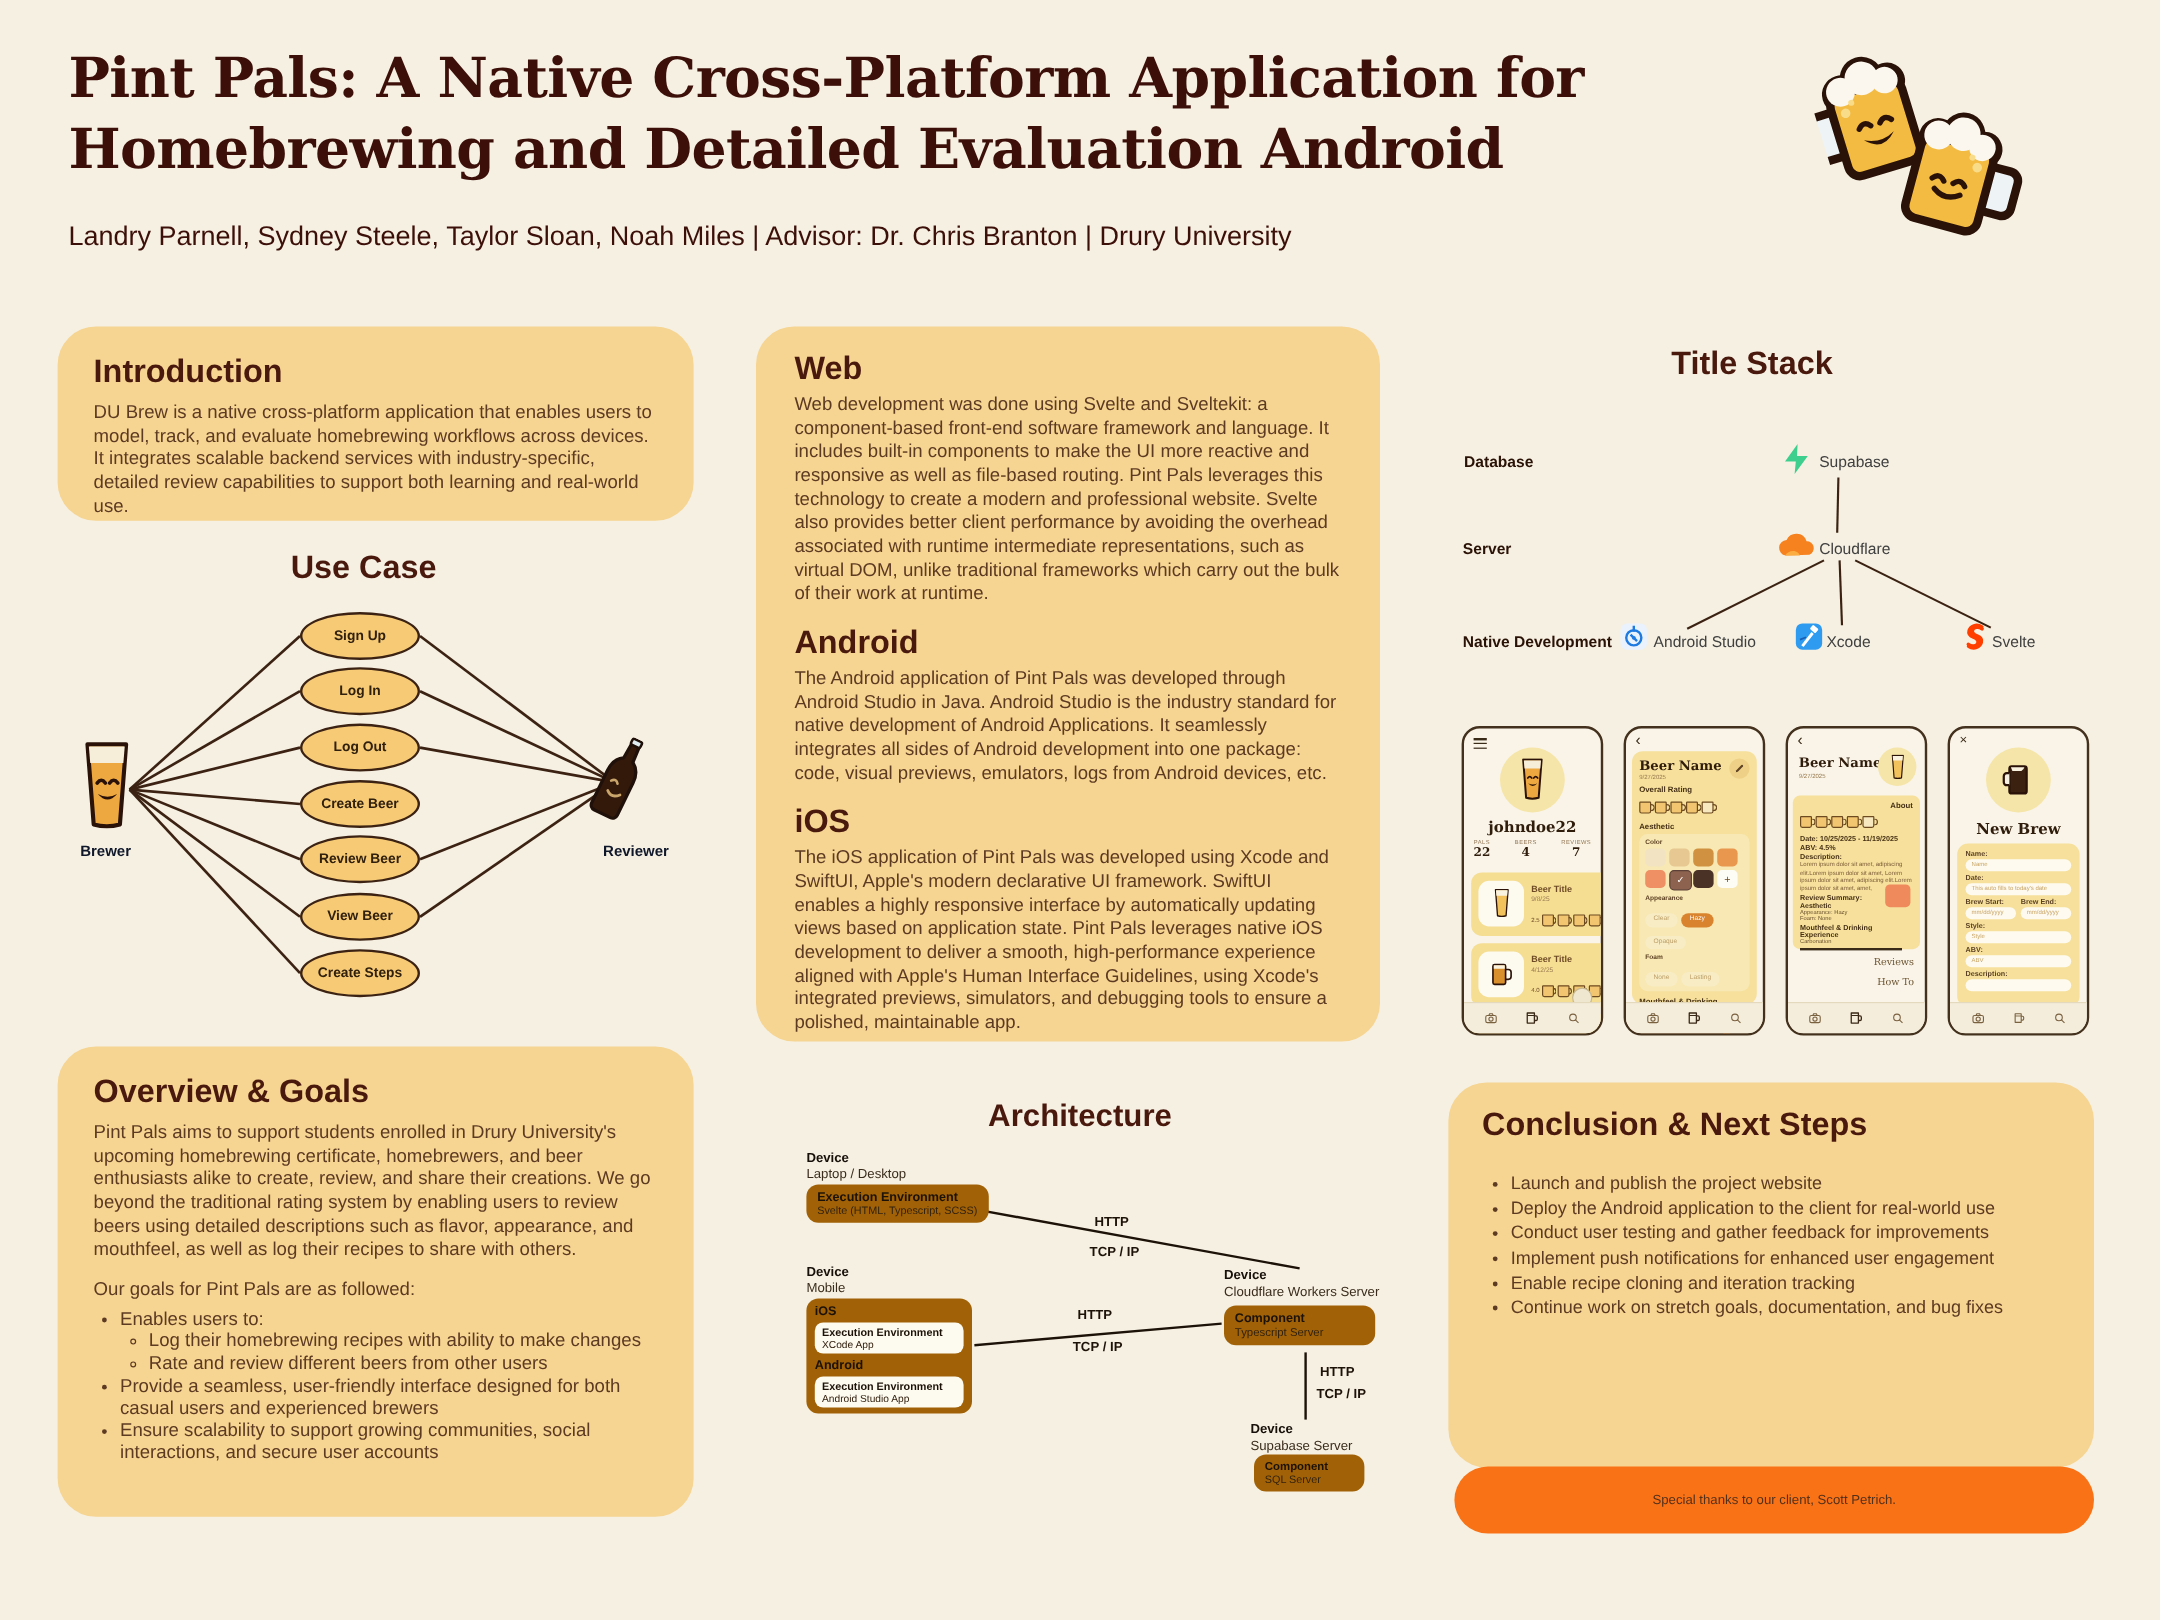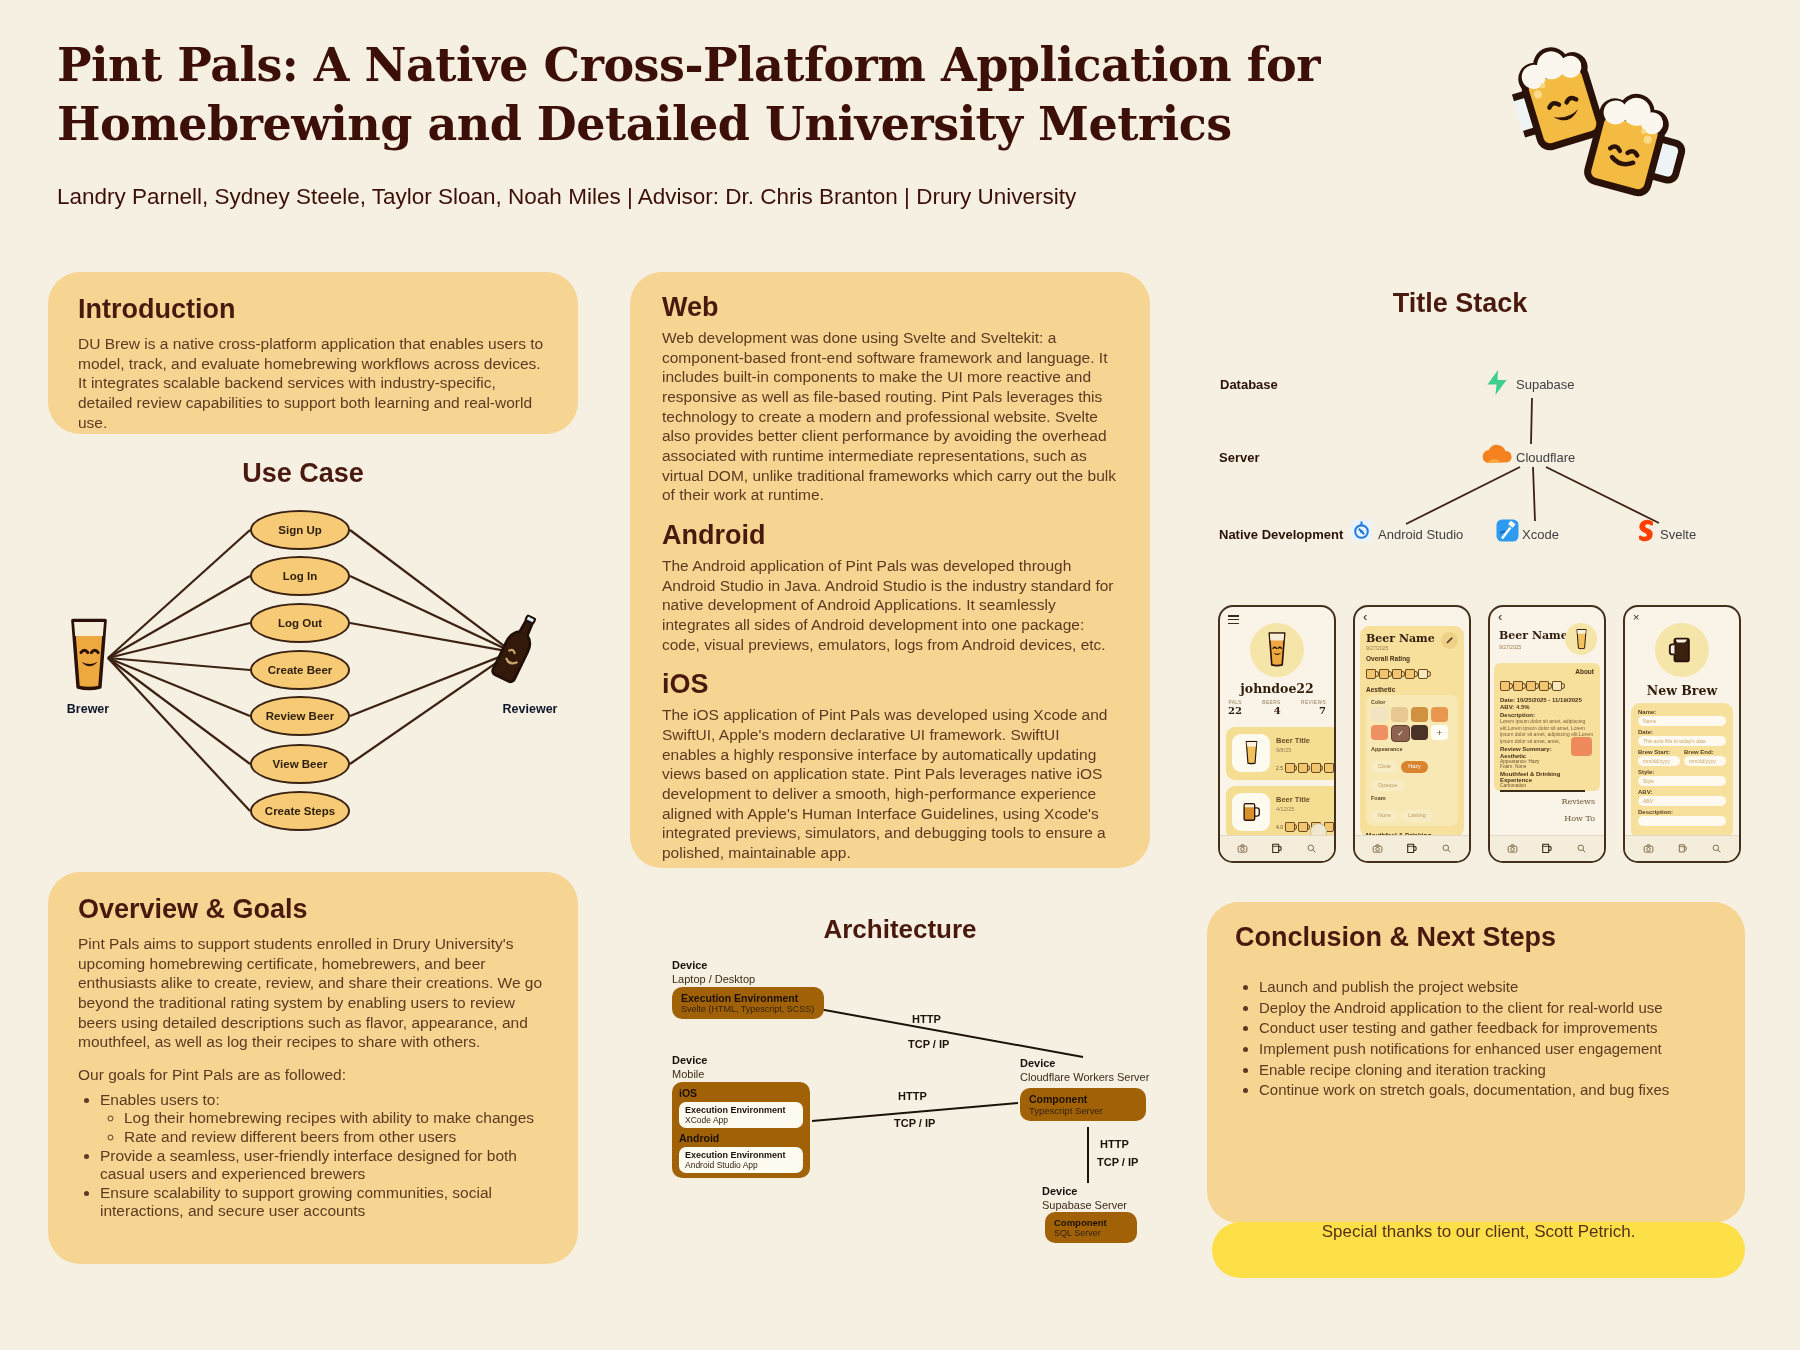--- a/index.html
+++ b/index.html
@@ -67,23 +67,23 @@
   .sw{width:17px;height:15px;border-radius:4px;display:flex;align-items:center;justify-content:center;}
   .swgrid{display:grid;grid-template-columns:repeat(4,17px);gap:3px;margin:2px 0 4px 0;}
   .tinyb{font-size:6.5px;font-weight:bold;color:#463015;}
   .tiny{font-size:5px;color:#7c5c38;line-height:1.3;}
   .extlink{position:absolute;right:6px;top:6px;font-size:7px;color:#6d4a1f;border:1px solid #8a6a3c;
     border-radius:3px;width:9px;height:9px;line-height:9px;text-align:center;background:#fbf3da;}
   .slider{height:2px;background:#c7a766;border-radius:2px;position:relative;margin-top:3px;}
   .slider .fill{position:absolute;left:0;top:0;height:2px;width:78%;background:#d9832e;border-radius:2px;}
   .slider .dot{position:absolute;top:-2px;left:76%;width:6px;height:6px;border-radius:50%;background:#d9832e;}
 
-  .thanks{position:absolute;left:1212px;top:1222px;width:533px;height:56px;background:#fde047;
-    border-radius:30px;display:flex;justify-content:center;
-    font-size:17px;color:#54301b;}
+  .thanks{position:absolute;left:1212px;top:1222px;width:533px;height:56px;background:#f97316;
+    border-radius:30px;display:flex;align-items:center;justify-content:center;
+    font-size:11px;color:#54301b;}
   svg{display:block;}
   .lines{position:absolute;pointer-events:none;}
 </style>
 </head>
 <body>
 
 <svg width="0" height="0" style="position:absolute">
   <defs>
     <symbol id="i-cam" viewBox="0 0 24 24">
         <rect x="2.5" y="7" width="19" height="13" rx="3" fill="none" stroke="currentColor" stroke-width="2"></rect>
@@ -128,21 +128,21 @@
     <symbol id="i-pencil" viewBox="0 0 24 24">
         <path d="M4 20l1.2-4.5L16.5 4.2a2 2 0 0 1 2.8 0l.5.5a2 2 0 0 1 0 2.8L8.5 18.8Z" fill="#5d4225"></path>
       </symbol>
   </defs>
 </svg>
 
 <div class="poster">
 
   <h1 class="abs main-title">
     <span style="display:block">Pint Pals: A Native Cross-Platform Application for</span>
-    <span style="display:block">Homebrewing and Detailed University Metrics</span>
+    <span style="display:block">Homebrewing and Detailed Evaluation Android</span>
   </h1>
   <div class="abs authors">Landry Parnell, Sydney Steele, Taylor Sloan, Noah Miles | Advisor: Dr. Chris Branton | Drury University</div>
 
   <div class="abs" style="left:1495px;top:26px;">
     <svg width="235" height="190" viewBox="0 0 235 190">
       <g transform="translate(28,50) rotate(-17)">
         <circle cx="10" cy="6" r="13" fill="#fbf7ee" stroke="#2a1208" stroke-width="6"></circle>
         <circle cx="30" cy="-2" r="15" fill="#fbf7ee" stroke="#2a1208" stroke-width="6"></circle>
         <circle cx="50" cy="6" r="12" fill="#fbf7ee" stroke="#2a1208" stroke-width="6"></circle>
         <path d="M-16 18h16a8 8 0 0 1 8 8v22a8 8 0 0 1-8 8h-16" fill="#eef4f6" stroke="#2a1208" stroke-width="7"></path>
@@ -353,21 +353,21 @@
       <div style="width:11px;height:1.6px;background:#3a2a18;margin-bottom:2.2px;"></div>
       <div style="width:11px;height:1.6px;background:#3a2a18;margin-bottom:2.2px;"></div>
       <div style="width:11px;height:1.6px;background:#3a2a18;"></div>
     </div>
     <div class="avatar" style="left:30px;top:16px;width:54px;height:54px;">
       <svg width="22" height="38" viewBox="0 0 40 66">
           <use href="#i-pint"></use>
         </svg>
     </div>
     <div class="abs serif" style="left:0;top:74px;width:100%;text-align:center;font-weight:bold;font-size:12.5px;color:#2f1c0b;">johndoe22</div>
-    <div class="abs" style="left:8px;top:93px;width:98px;display:flex;justify-content:space-between;text-align:right;">
+    <div class="abs" style="left:8px;top:93px;width:98px;display:flex;justify-content:space-between;text-align:center;">
       <div>
         <div style="font-size:4.8px;letter-spacing:.4px;color:#97795a;">PALS</div>
         <div class="serif" style="font-size:10px;font-weight:bold;color:#2f1c0b;">22</div>
       </div>
       <div>
         <div style="font-size:4.8px;letter-spacing:.4px;color:#97795a;">BEERS</div>
         <div class="serif" style="font-size:10px;font-weight:bold;color:#2f1c0b;">4</div>
       </div>
       <div>
         <div style="font-size:4.8px;letter-spacing:.4px;color:#97795a;">REVIEWS</div>

